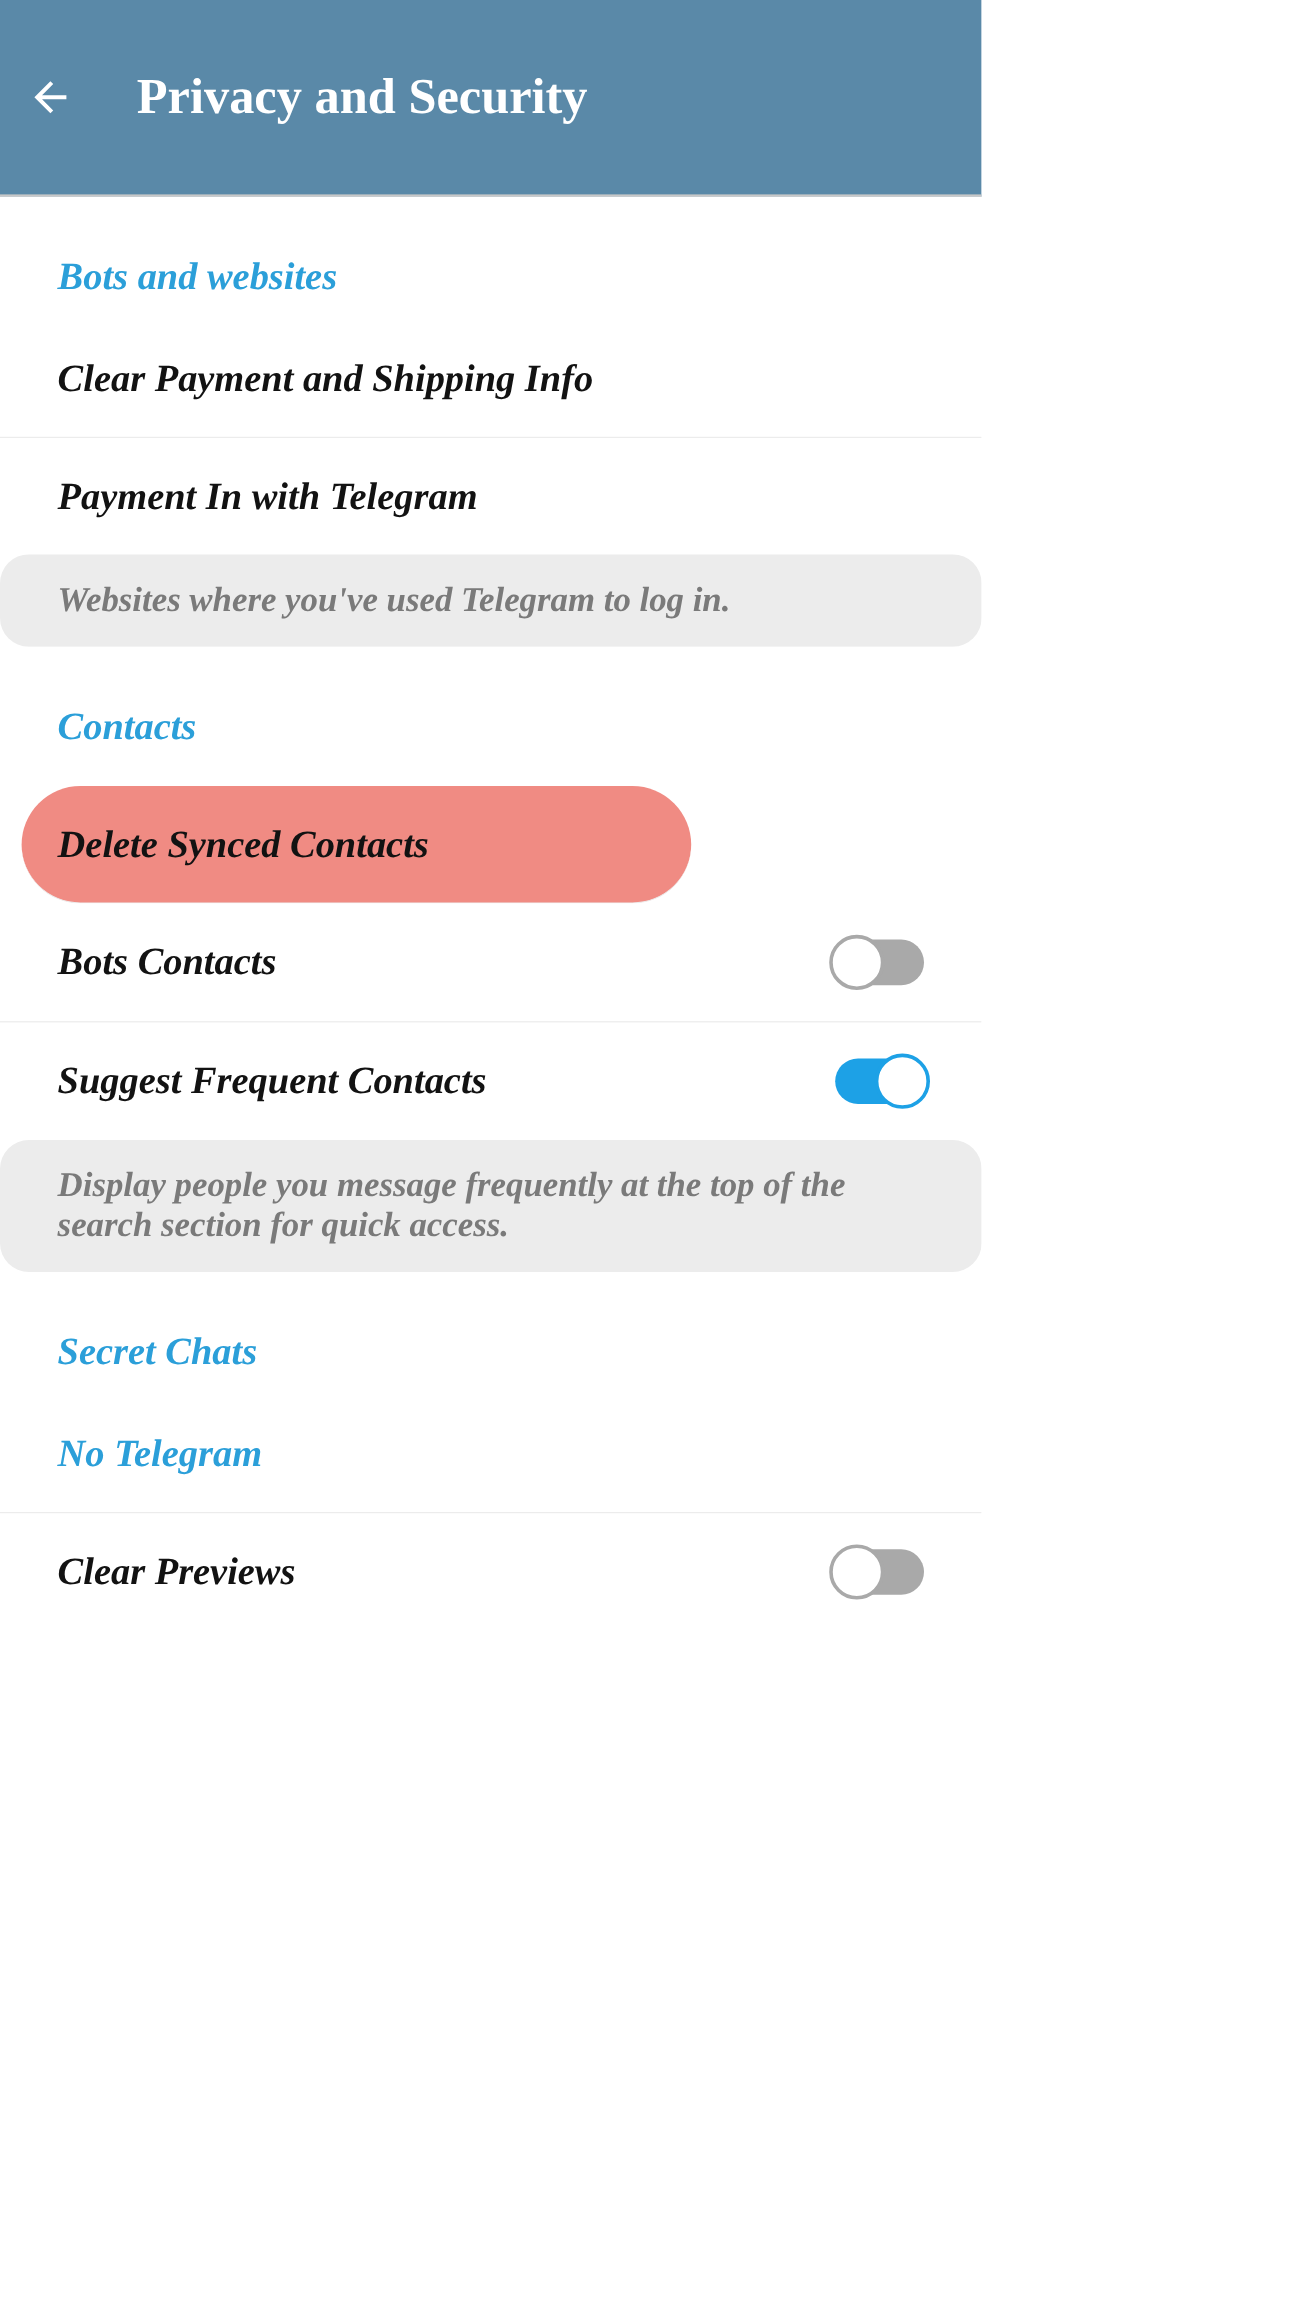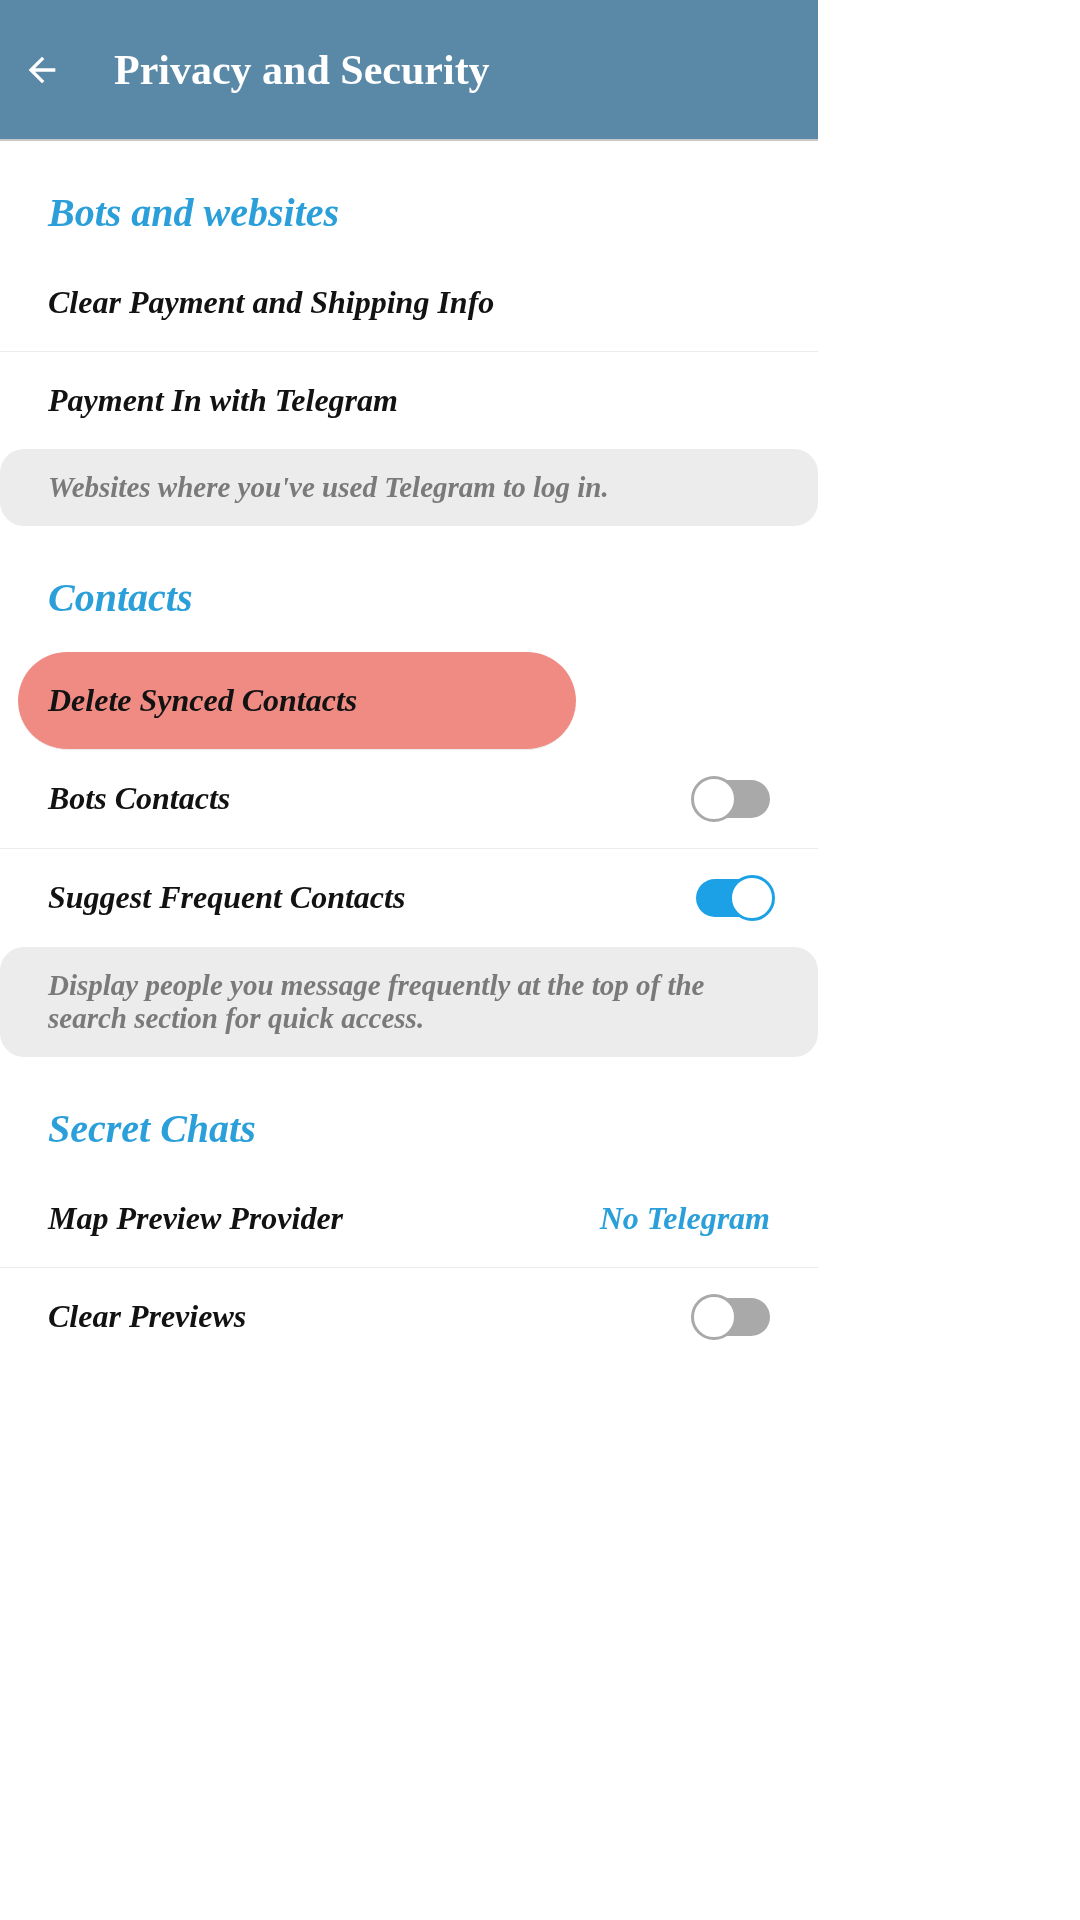--- a/index.html
+++ b/index.html
@@ -9,39 +9,39 @@
       background: #fff;
       font-style: italic;
       font-weight: bold;
     }
     .header {
       background: #5a89a8;
       color: #fff;
       display: flex;
       align-items: center;
       padding: 0 20px;
-      height: 141px;
+      height: 164px;
       border-bottom: 2px solid #c8c8c8;
     }
     .back-icon {
       width: 44px;
       height: 44px;
       display: flex;
       align-items: center;
       justify-content: center;
       margin-right: 50px;
     }
     .header-title {
       font-size: 42px;
       font-weight: bold;
       font-style: normal;
     }
     .section-header {
       color: #2b9fd9;
-      font-size: 40px;
+      font-size: 32px;
       font-weight: bold;
       padding: 48px 48px 18px 48px;
     }
     .row {
       padding: 30px 48px;
       display: flex;
       justify-content: space-between;
       border-bottom: 1px solid #ececec;
       font-size: 32px;
       color: #121212;
@@ -135,20 +135,19 @@
   <div class="row" style="border-bottom:none">
     <span class="row-label">Suggest Frequent Contacts</span>
     <span class="toggle on"></span>
   </div>
 </div>
 <div class="footer-text">Display people you message frequently at the top of the search section for quick access.</div>
 
 <div class="section-wrap">
   <div class="section-header">Secret Chats</div>
   <div class="row">
-    <span class="row-label">Map Preview Provider</span>
     <span class="row-value">No Telegram</span>
   </div>
   <div class="row" style="border-bottom:none">
     <span class="row-label">Clear Previews</span>
     <span class="toggle off"></span>
   </div>
 </div>
 
 </body></html>

